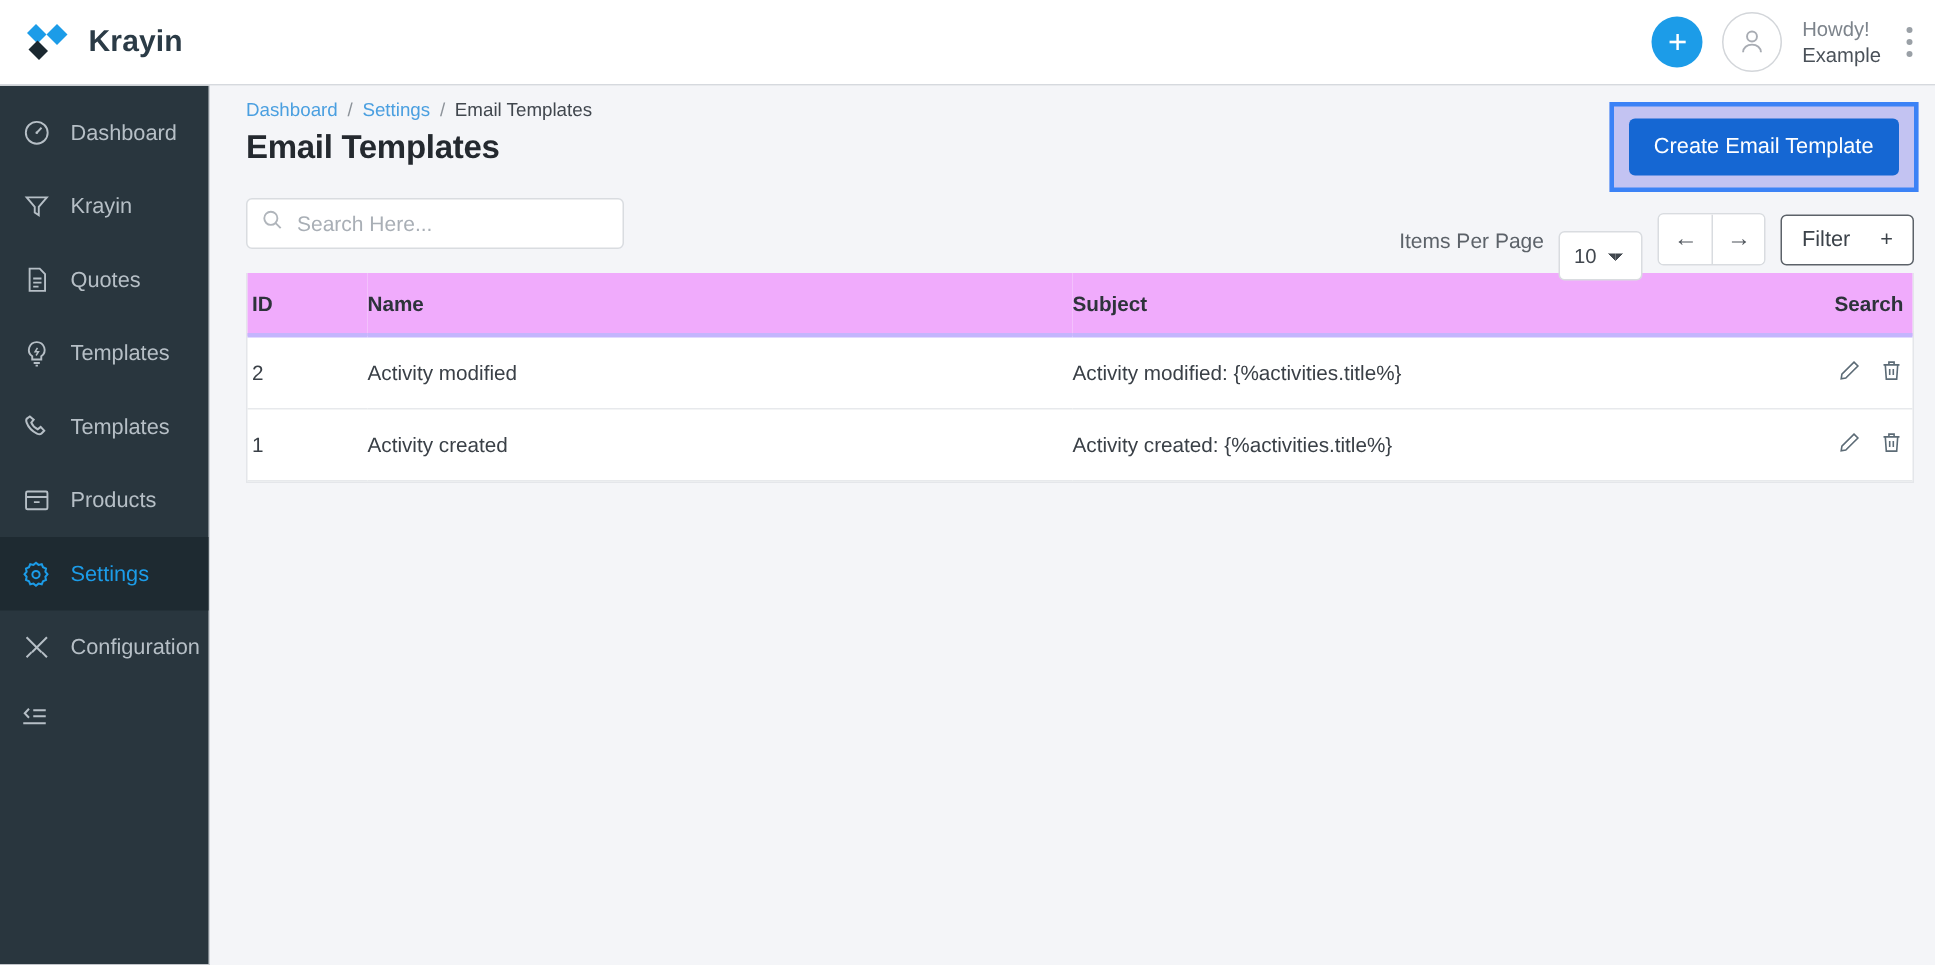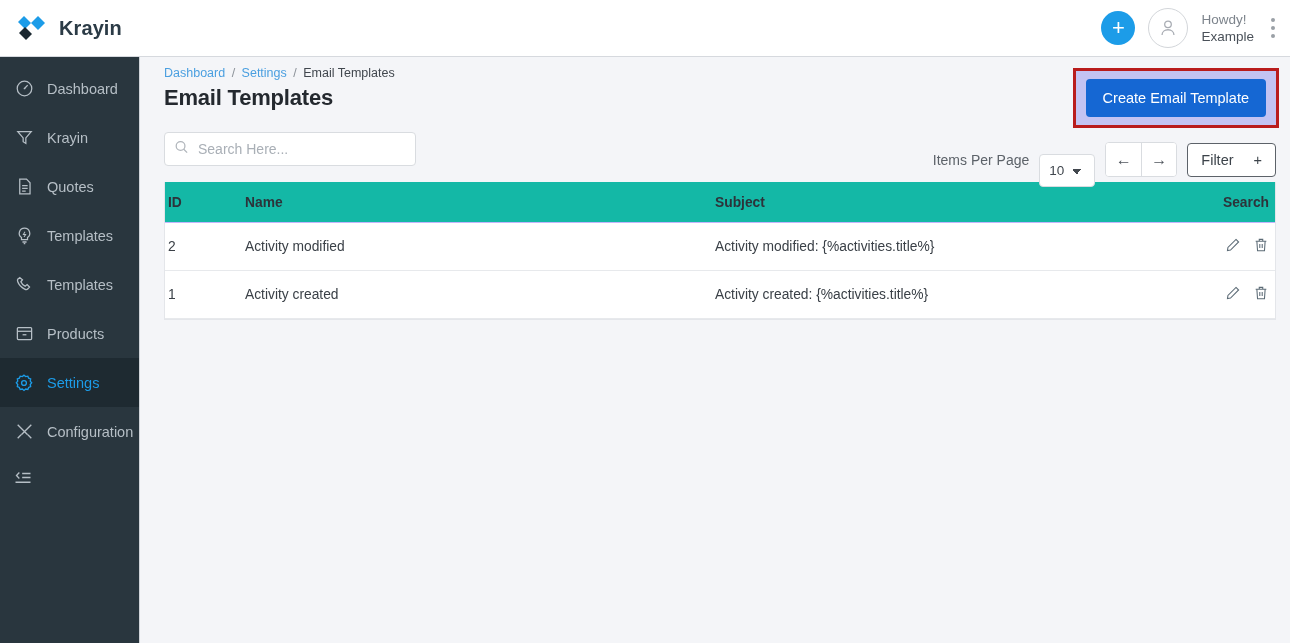--- a/index.html
+++ b/index.html
@@ -93,21 +93,21 @@
   .crumbs .current { color: #41474e; }
 
   .page-title {
     font-size: 22px; font-weight: 700; color: #24292f;
     letter-spacing: -.2px;
   }
 
   
   .create-wrap {
     position: absolute; top: 68px; right: 11px;
-    border: 3px solid #b91c1c;
+    border: 3px solid #3b82f6;
     background: #c3c3f2;
     padding: 8px 10px;
   }
   .create-btn {
     background: #1567d3; color: #ffffff;
     border: none; border-radius: 4px;
     font-size: 14.5px; font-family: inherit;
     padding: 11px 17px; cursor: pointer; white-space: nowrap;
   }
 
@@ -171,21 +171,21 @@
 
   
   .card {
     margin-top: 15px; background: #fff;
     border: 1px solid #e4e6ea; border-top: none;
   }
   table { width: 100%; border-collapse: collapse; }
   thead th {
     font-size: 13.8px; font-weight: 700; color: #2d333a;
     text-align: left; padding: 13px 0 12px 0;
-    border-bottom: 1px solid #c4b5fd; background: #14b8a6;
+    border-bottom: 3px solid #c4b5fd; background: #f0abfc;
   }
   tbody td {
     font-size: 13.8px; color: #3a4047;
     padding: 14px 0 14px 0;
     border-bottom: 1px solid #e7e9ec;
   }
   .col-id { width: 80px; padding-left: 3px !important; }
   .col-name { width: 470px; }
   .col-subject { }
   .col-actions { text-align: right; padding-right: 6px !important; }

